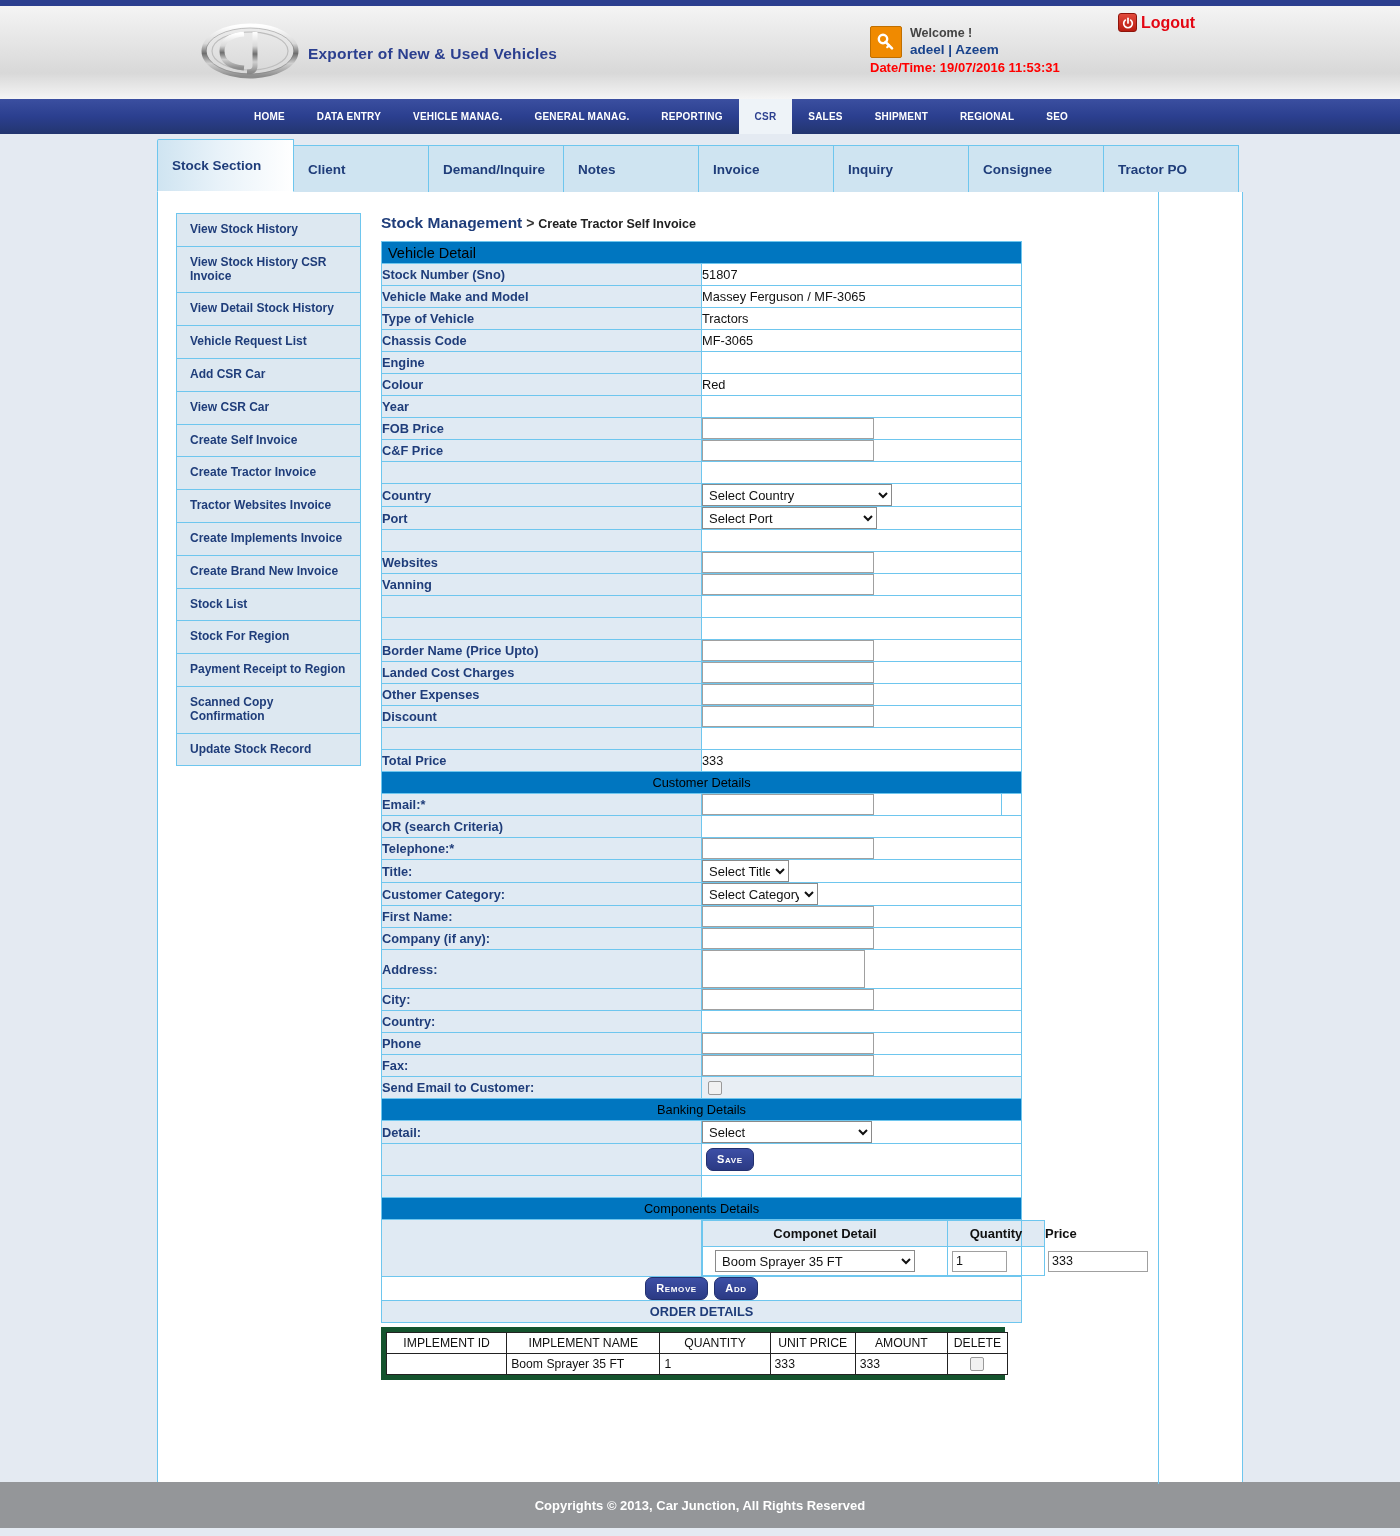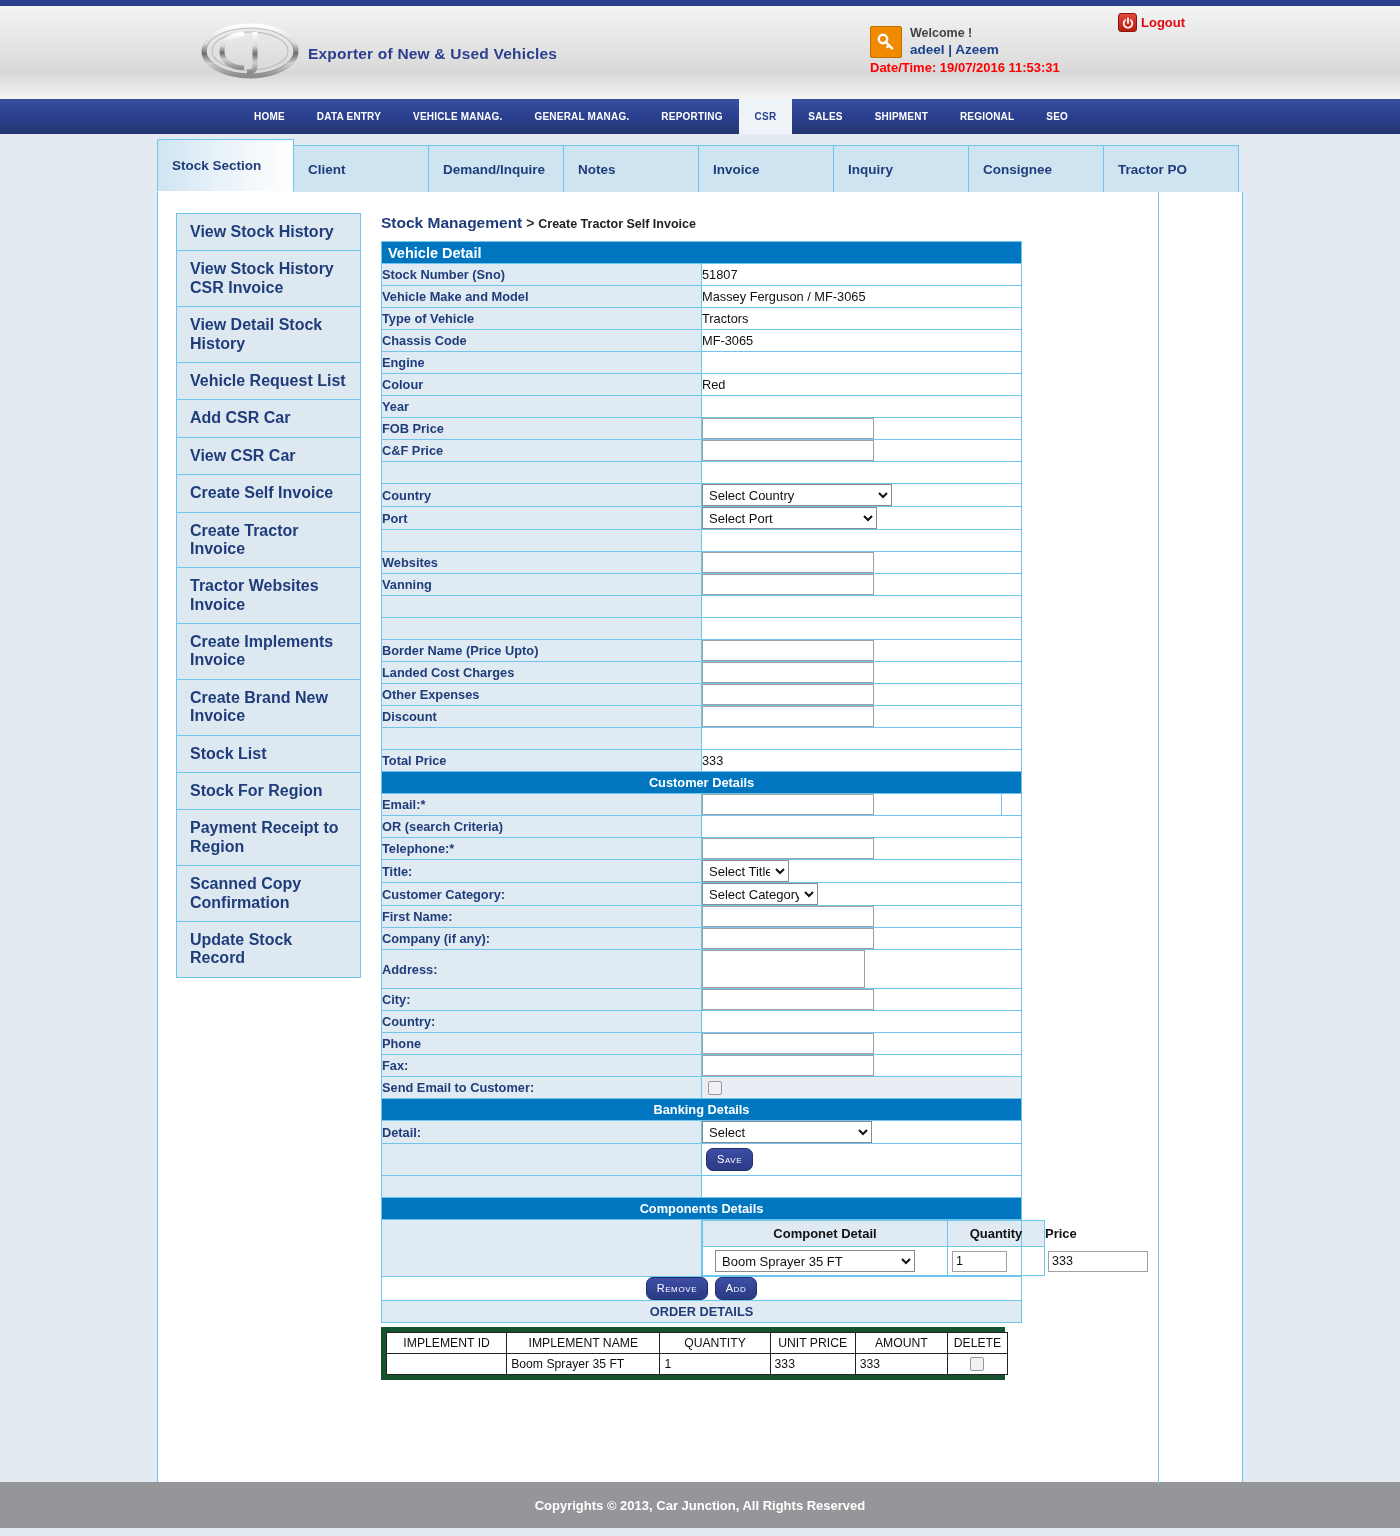--- a/index.html
+++ b/index.html
@@ -59,21 +59,21 @@
     position: absolute; left: 1118px; top: 7px;
     display: flex; align-items: center;
   }
   .logout-icon {
     width: 19px; height: 19px;
     background: linear-gradient(to bottom,#e24a3c,#b81c10);
     border: 1px solid #8e140b; border-radius: 3px;
     display: flex; align-items: center; justify-content: center;
     margin-right: 4px;
   }
-  .logout-label { color: #e30613; font-size: 13px; font-weight: bold; }
+  .logout-label { color: #e30613; font-size: 16px; font-weight: bold; }
 
   
   .navbar {
     height: 35px;
     background: linear-gradient(to bottom, #3b4fa0 0%, #2b3f8f 50%, #23356f 100%);
     display: flex; align-items: stretch;
     padding-left: 238px;
   }
   .nav-item {
     color: #ffffff; font-size: 10px; font-weight: bold;
@@ -129,21 +129,21 @@
     position: absolute; left: 1000px; top: 0; width: 1px; height: 1292px;
     background: #6ec6ee;
   }
 
   
   .sidebar { width: 210px; padding: 21px 0 0 18px; flex: none; }
   .menu { width: 185px; border: 1px solid #6ec6ee; background: #dce7f0; }
   .menu-item {
     border-bottom: 1px solid #6ec6ee;
     background: #dde8f1;
-    color: #1f3d7a; font-size: 16px; font-weight: bold;
+    color: #1f3d7a; font-size: 12px; font-weight: bold;
     padding: 9px 10px 9px 13px;
     line-height: 1.15;
   }
   .menu-item:last-child { border-bottom: none; }
 
   
   .main { padding: 22px 0 0 13px; width: 680px; }
   .breadcrumb { font-size: 14px; margin-bottom: 9px; }
   .breadcrumb .bc-main { color: #1f3d7a; font-weight: bold; font-size: 15.5px; }
   .breadcrumb .bc-sep { color: #333; font-weight: bold; }
@@ -163,22 +163,22 @@
     padding: 3px 0 3px 4px;
     vertical-align: middle;
   }
   td.val {
     background: #ffffff;
     color: #111;
     padding: 3px 0 3px 4px;
     vertical-align: middle;
   }
   td.sec {
-    background: #0076c0; color: #ffffff;
-    font-weight: bold; font-size: 13.5px;
+    background: #0076c0; color: #000000;
+    font-weight: normal; font-size: 13.5px;
     text-align: center; padding: 5px 0;
     border-color: #0076c0;
   }
   td.sec.left { text-align: left; padding-left: 6px; font-size: 14.5px; }
   tr.spacer td { height: 22px; }
 
   input.tf {
     width: 172px; height: 21px;
     border: 1px solid #a0a0a0;
     background: #ffffff; font-size: 12.5px;
@@ -201,21 +201,21 @@
   select.w170 { width: 170px; }
   input.cb {
     width: 14px; height: 14px; vertical-align: middle; margin: 3px 0 3px 6px;
     border: 1px solid #999; background: #f1f1f1;
     -webkit-appearance: none; appearance: none; border-radius: 2px;
   }
 
   .btn {
     background: linear-gradient(to bottom,#3d4fa6,#2b3a84);
     border: 1px solid #22306e; border-radius: 7px;
-    color: #ffffff; font-weight: normal; font-size: 11px;
+    color: #ffffff; font-weight: bold; font-size: 11px;
     font-variant: small-caps; letter-spacing: 0.6px;
     padding: 4px 10px 5px; cursor: pointer; display: inline-block;
     font-family: "Liberation Sans", sans-serif;
   }
   .btnrow { text-align: center; padding: 4px 0 5px; }
 
   
   .od-title {
     background: #e0eaf3; color: #1f3d7a;
     font-weight: bold; font-size: 12.5px; text-align: center;

